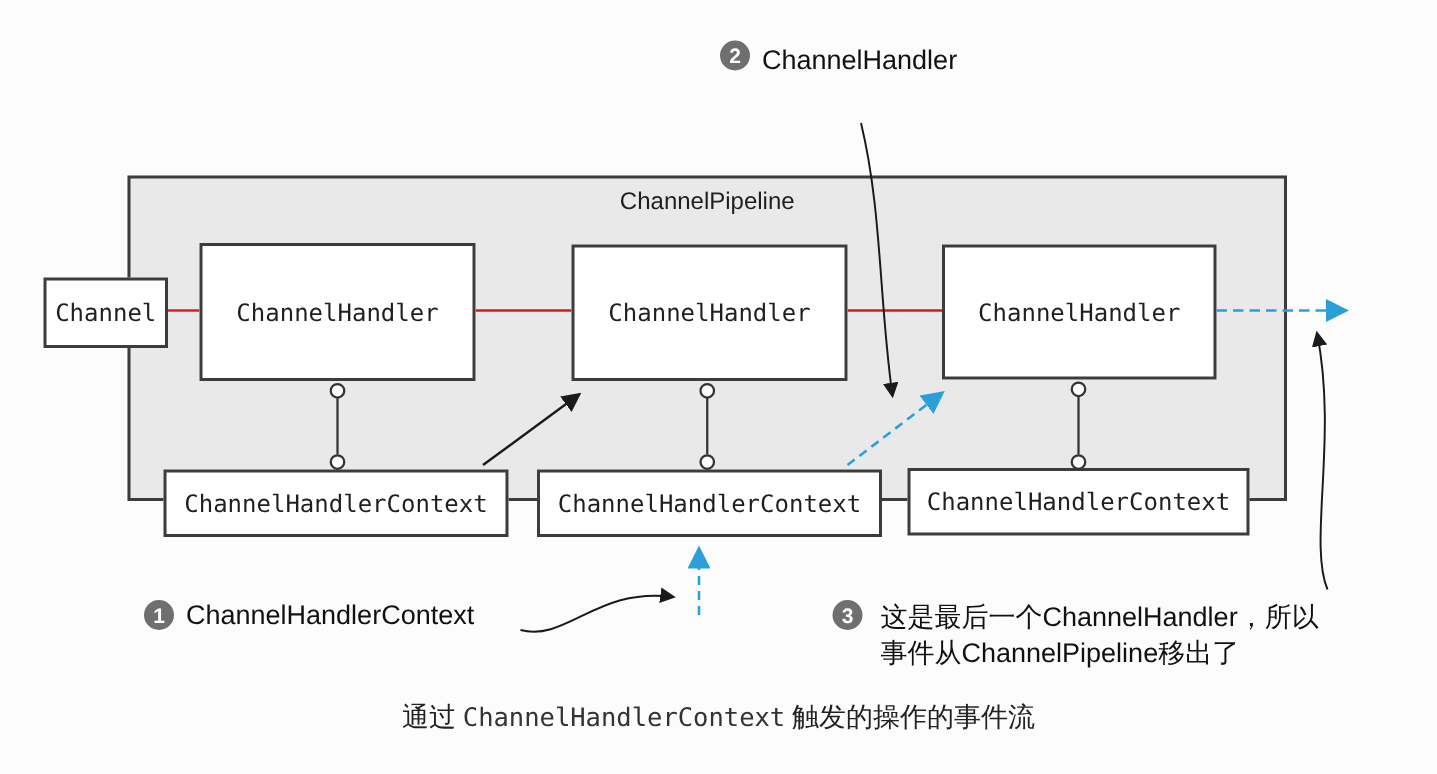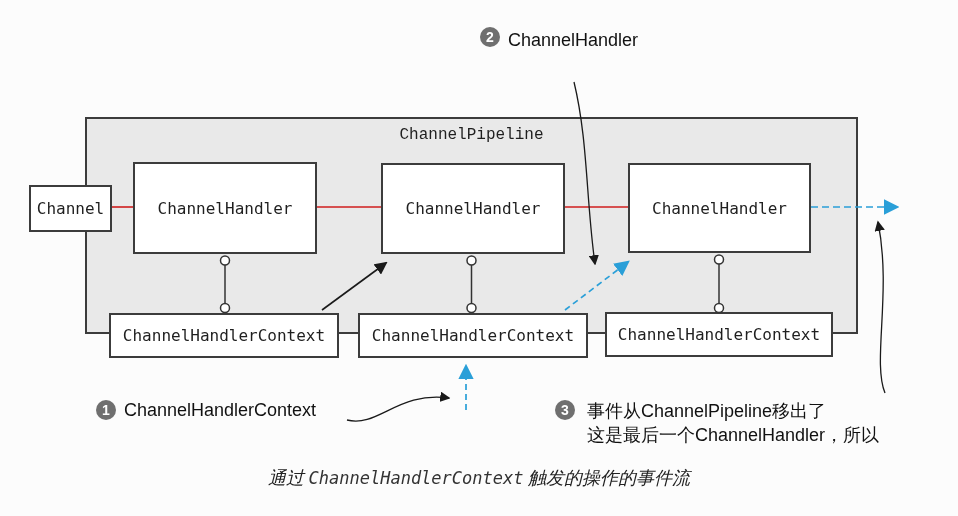--- a/index.html
+++ b/index.html
@@ -21,21 +21,21 @@
     display:flex;align-items:center;justify-content:center;box-sizing:border-box;
     font-family:"DejaVu Sans Mono","Liberation Mono",monospace;font-size:16px;color:#1f1f1f;
     white-space:nowrap;
   }
   .pipeline{
     position:absolute;left:85px;top:117px;width:773px;height:217px;
     background:var(--pipeline-fill);border:2px solid var(--box-border);box-sizing:border-box;
   }
   .pipeline-label{
     position:absolute;left:85px;top:126px;width:773px;text-align:center;
-    font-family:Liberation Mono, monospace;font-size:16px;color:#1f1f1f;
+    font-family:Liberation Sans, sans-serif;font-size:16px;color:#1f1f1f;
   }
   .channel-box{left:29px;top:185px;width:83px;height:47px;}
   .handler-1{left:133px;top:162px;width:184px;height:92px;}
   .handler-2{left:381px;top:163px;width:184px;height:91px;}
   .handler-3{left:628px;top:163px;width:183px;height:90px;}
   .context-1{left:109px;top:313px;width:230px;height:45px;}
   .context-2{left:358px;top:313px;width:230px;height:45px;}
   .context-3{left:605px;top:312px;width:228px;height:45px;}
   svg.overlay{position:absolute;left:0;top:0;width:958px;height:516px;pointer-events:none;}
   .callout{position:absolute;font-size:18px;line-height:24px;color:#111;}
@@ -45,21 +45,21 @@
     line-height:20px;text-align:center;
   }
   .callout-2{left:508px;top:26px;line-height:29px;}
   .callout-2 .num{left:-28px;top:1px;}
   .callout-1{left:124px;top:399px;line-height:23px;}
   .callout-1 .num{left:-28px;top:1px;}
   .callout-3{left:587px;top:399px;line-height:24px;}
   .callout-3 .num{left:-32px;top:1px;}
   .caption{
     position:absolute;left:0;top:466px;width:958px;text-align:center;
-    font-size:18px;color:#222;font-family:"Liberation Serif","DejaVu Serif",serif;font-style:italic;
+    font-size:18px;color:#222;font-family:"Liberation Serif","DejaVu Serif",serif;
   }
   .caption .code{
     font-family:"DejaVu Sans Mono","Liberation Mono",monospace;font-size:17px;color:#333;
   }
 </style>
 </head>
 <body>
 
 <div class="stage">
 
@@ -140,21 +140,21 @@
     <div>ChannelHandler</div>
   </div>
 
   <div class="callout callout-1">
     <span class="num">1</span>
     <div>ChannelHandlerContext</div>
   </div>
 
   <div class="callout callout-3">
     <span class="num">3</span>
+    <div>这是最后一个ChannelHandler，所以</div>
     <div>事件从ChannelPipeline移出了</div>
-    <div>这是最后一个ChannelHandler，所以</div>
   </div>
 
   <div class="caption">
     <span>通过 </span><span class="code">ChannelHandlerContext</span><span> 触发的操作的事件流</span>
   </div>
 
 </div>
 
 </body></html>

